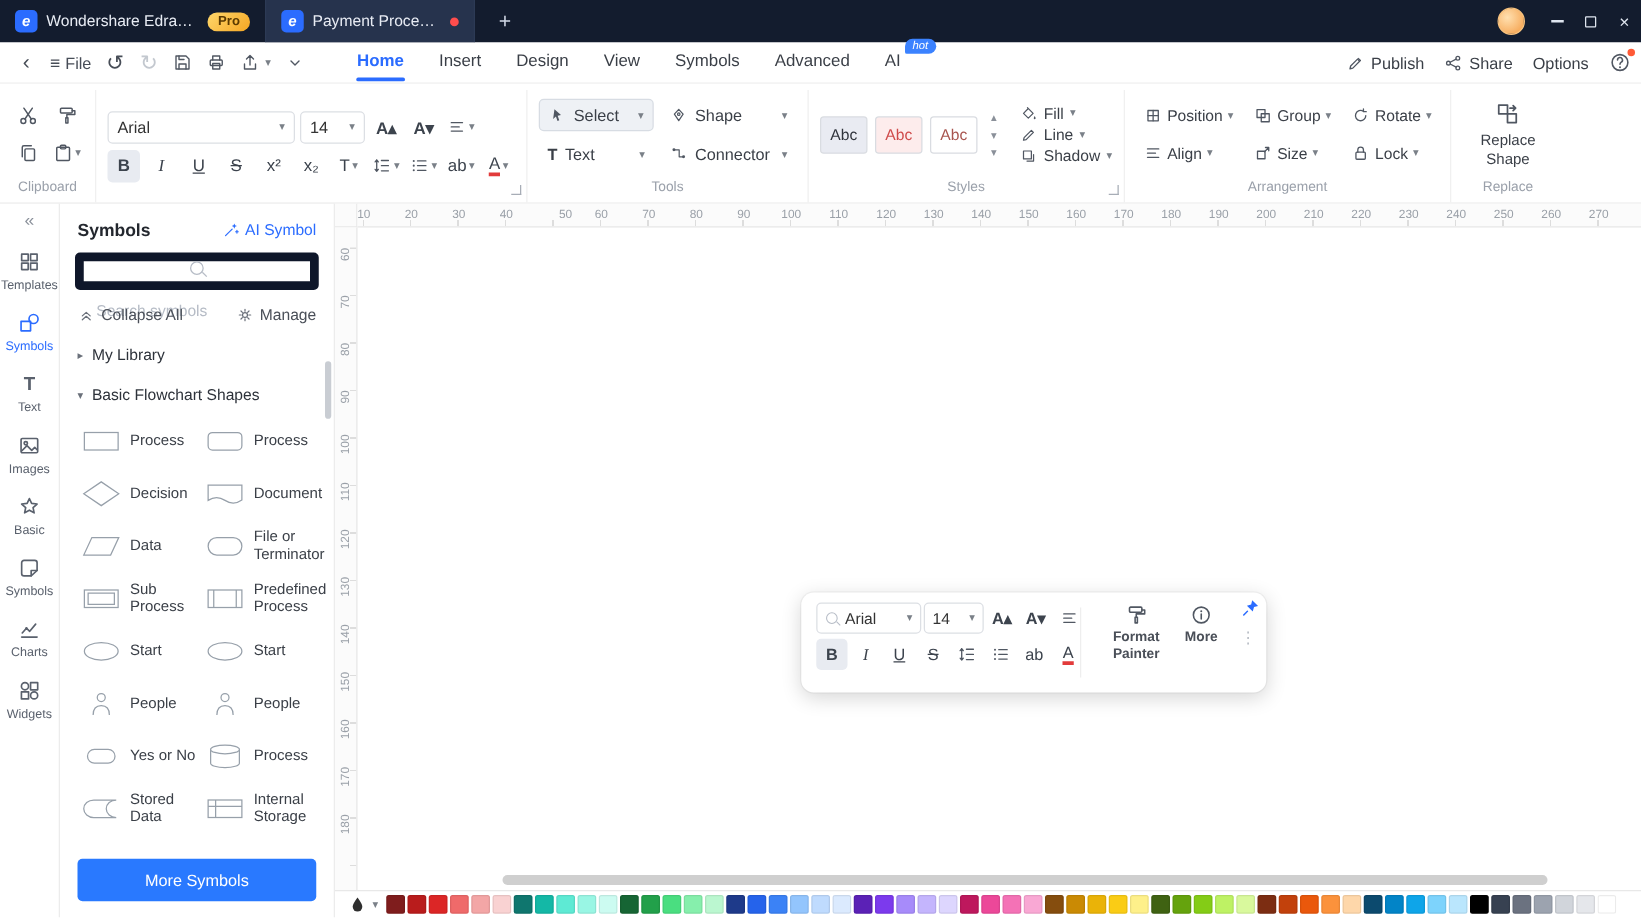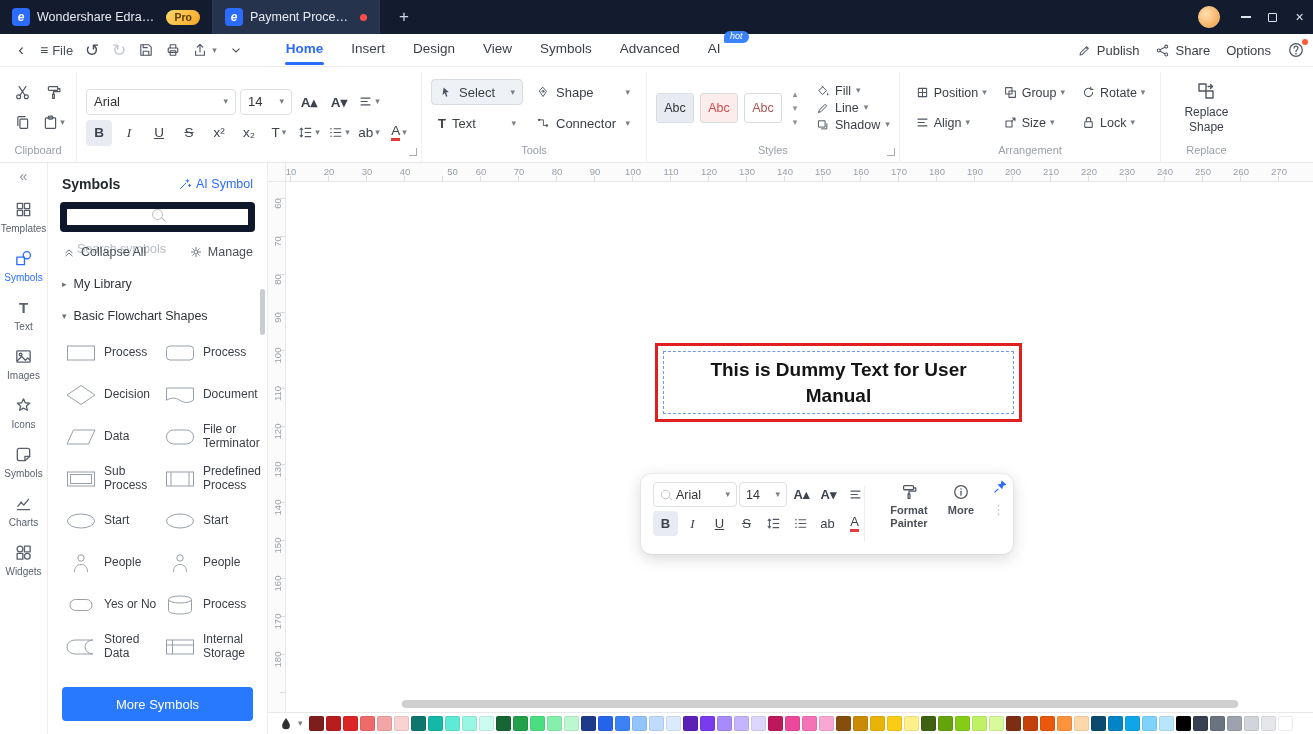--- a/index.html
+++ b/index.html
@@ -621,21 +621,21 @@
               </svg>
             </span>
             <span>Images</span>
           </div>
           <div class="side-item">
             <span class="si-ic">
               <svg viewBox="0 0 20 20" fill="none" stroke="currentColor" stroke-width="1.4" stroke-linecap="round" stroke-linejoin="round" style="width:100%;height:100%;display:block">
                 <path d="M10 3l1.9 4.1 4.6.5-3.4 3 .9 4.4L10 12.8 6 15l.9-4.4-3.4-3 4.6-.5z"></path>
               </svg>
             </span>
-            <span>Icons</span>
+            <span>Basic</span>
           </div>
           <div class="side-item">
             <span class="si-ic">
               <svg viewBox="0 0 20 20" fill="none" stroke="currentColor" stroke-width="1.4" stroke-linecap="round" stroke-linejoin="round" style="width:100%;height:100%;display:block">
                 <path d="M3.5 5.5a2 2 0 0 1 2-2h9a2 2 0 0 1 2 2v6.5l-5 4.5h-6a2 2 0 0 1-2-2z"></path>
                 <path d="M11.5 16.5V12h5"></path>
               </svg>
             </span>
             <span>Symbols</span>
           </div>
@@ -858,24 +858,20 @@
           <span class="vlab" style="top: 206px;">110</span>
           <span class="vlab" style="top: 244px;">120</span>
           <span class="vlab" style="top: 282px;">130</span>
           <span class="vlab" style="top: 320px;">140</span>
           <span class="vlab" style="top: 358px;">150</span>
           <span class="vlab" style="top: 396px;">160</span>
           <span class="vlab" style="top: 434px;">170</span>
           <span class="vlab" style="top: 472px;">180</span>
         </div>
 
-      <div class="textbox">
-        <div class="textbox-inner"></div>
-        <div class="textbox-text">This is Dummy Text for User Manual</div>
-      </div>
 
       <div class="float-toolbar">
         <div class="ft-grid">
           <div class="ft-row">
             <div class="ft-combo ftw-font">
               <span class="i-search" style="transform:scale(.85)"></span>
               <span>Arial</span>
               <span class="caret" style="margin-left:auto">▾</span>
             </div>
             <div class="ft-combo ftw-size">

